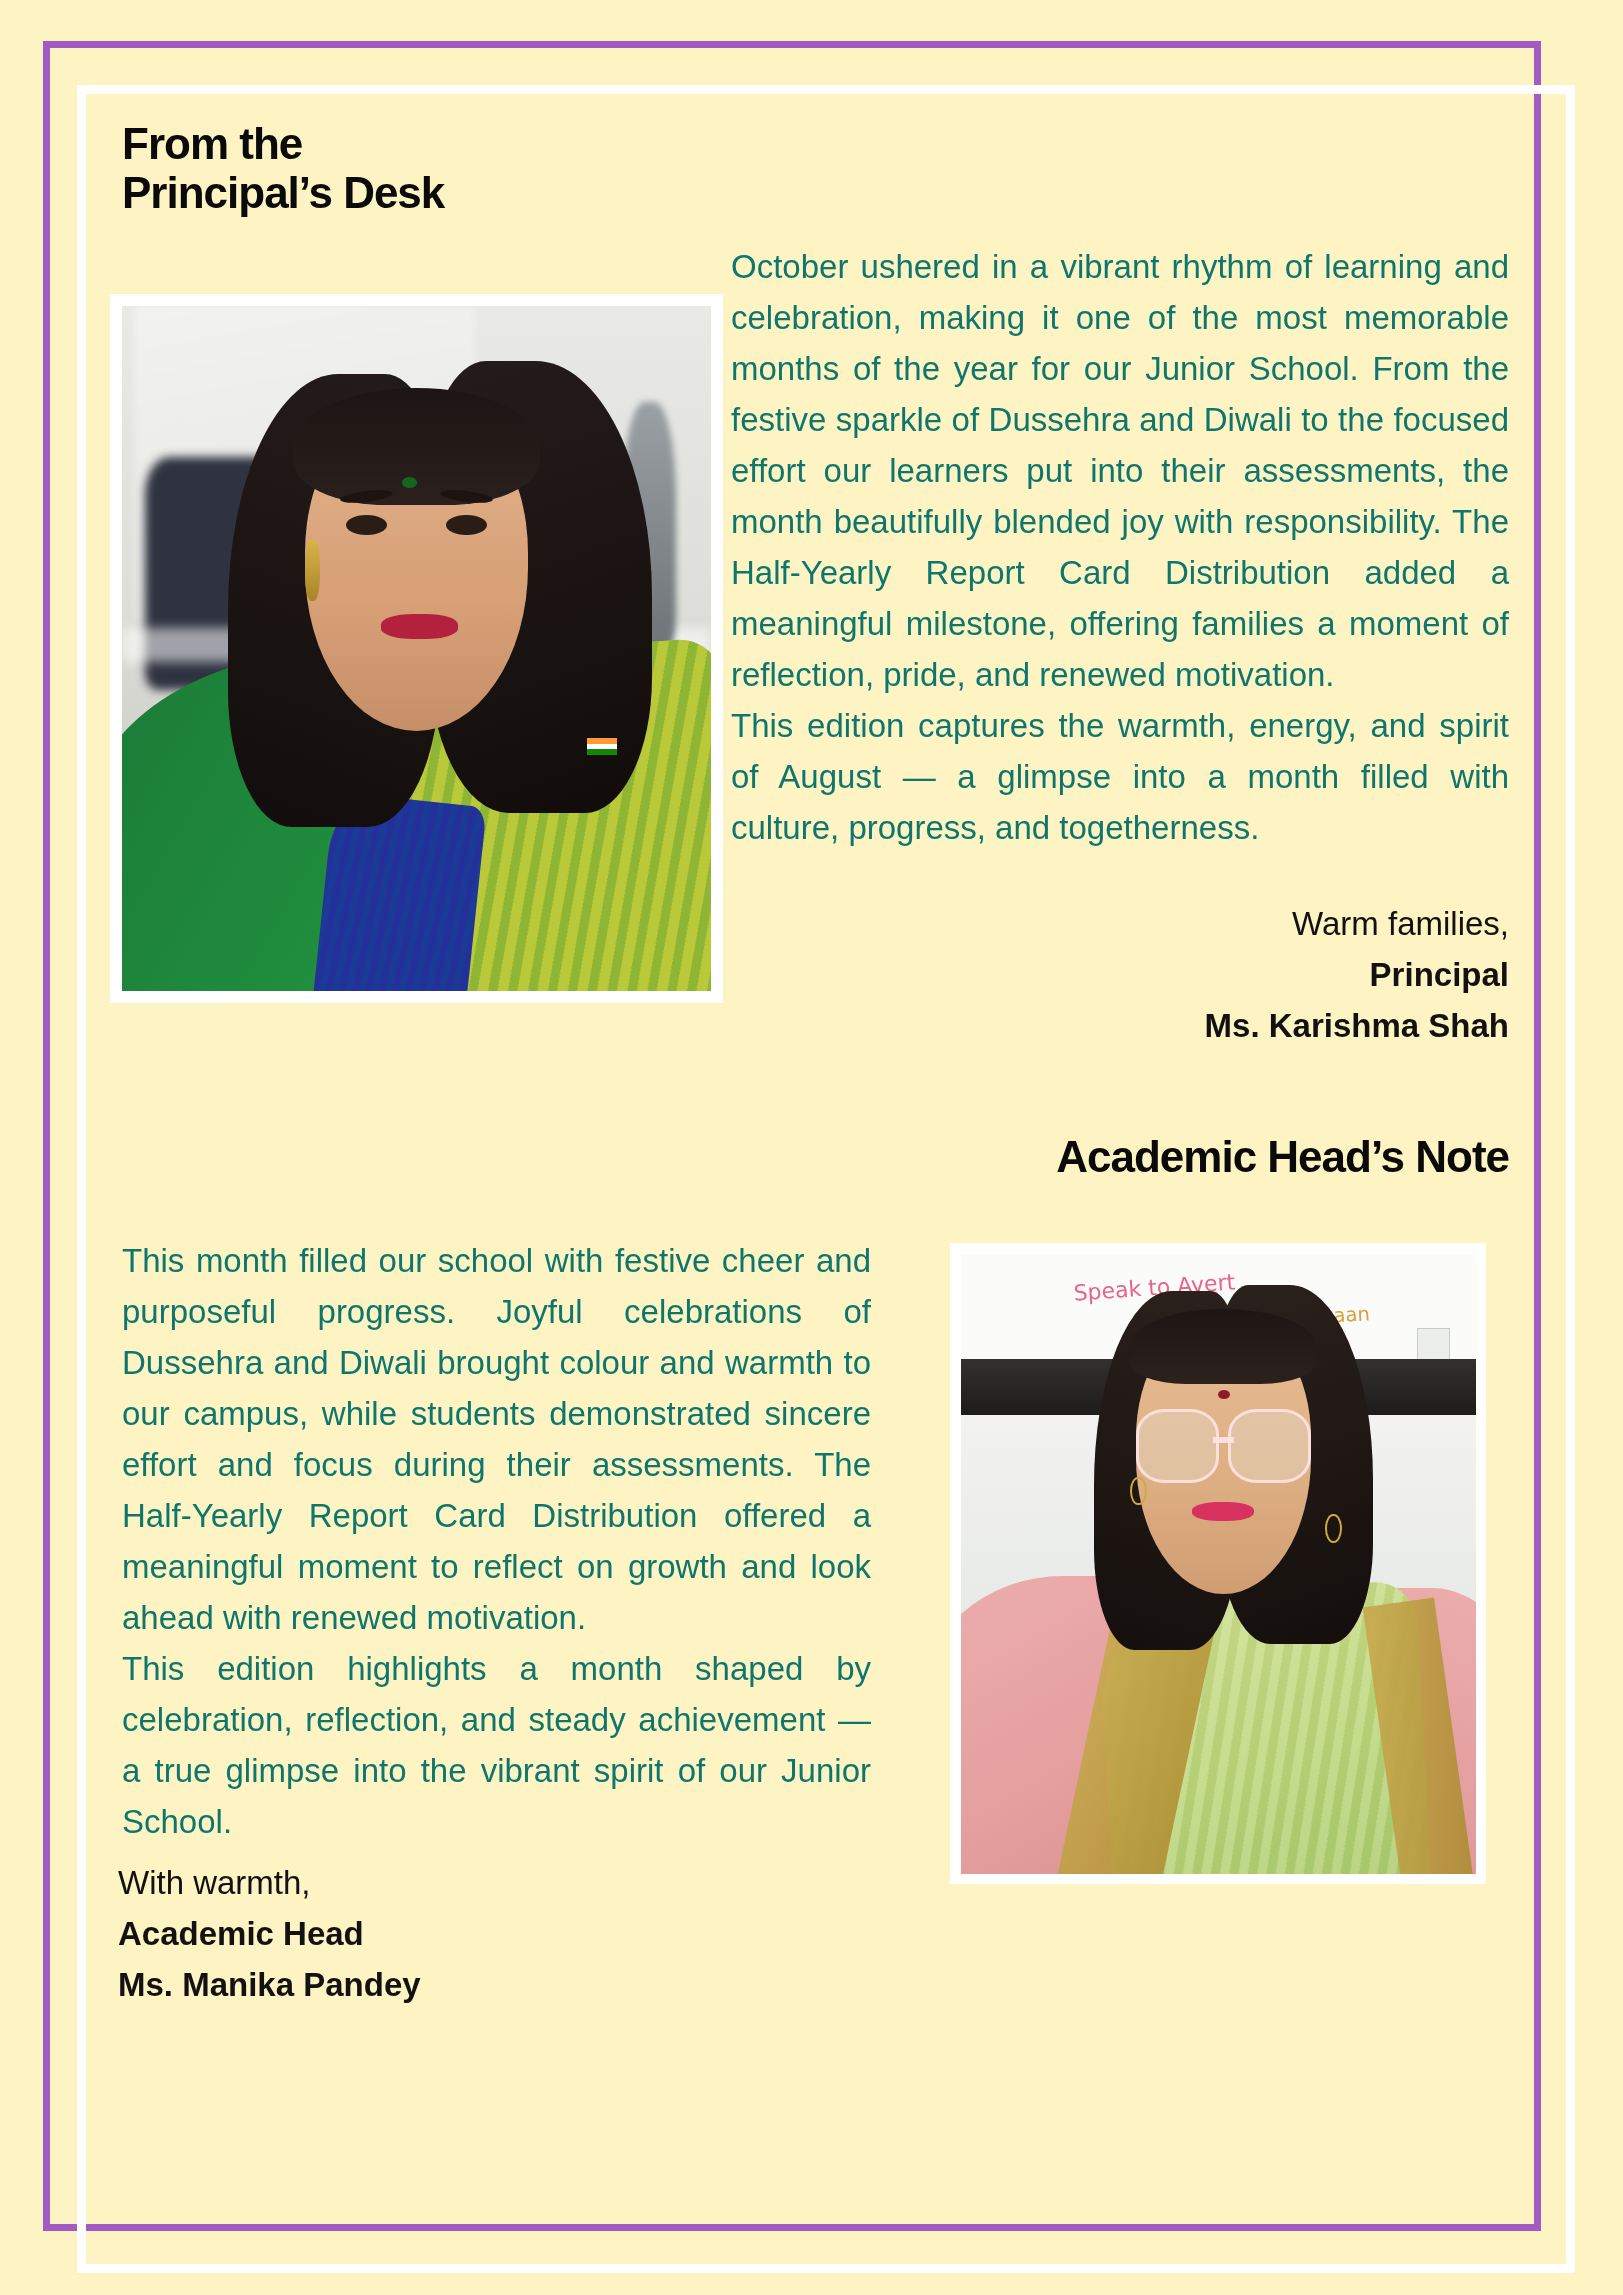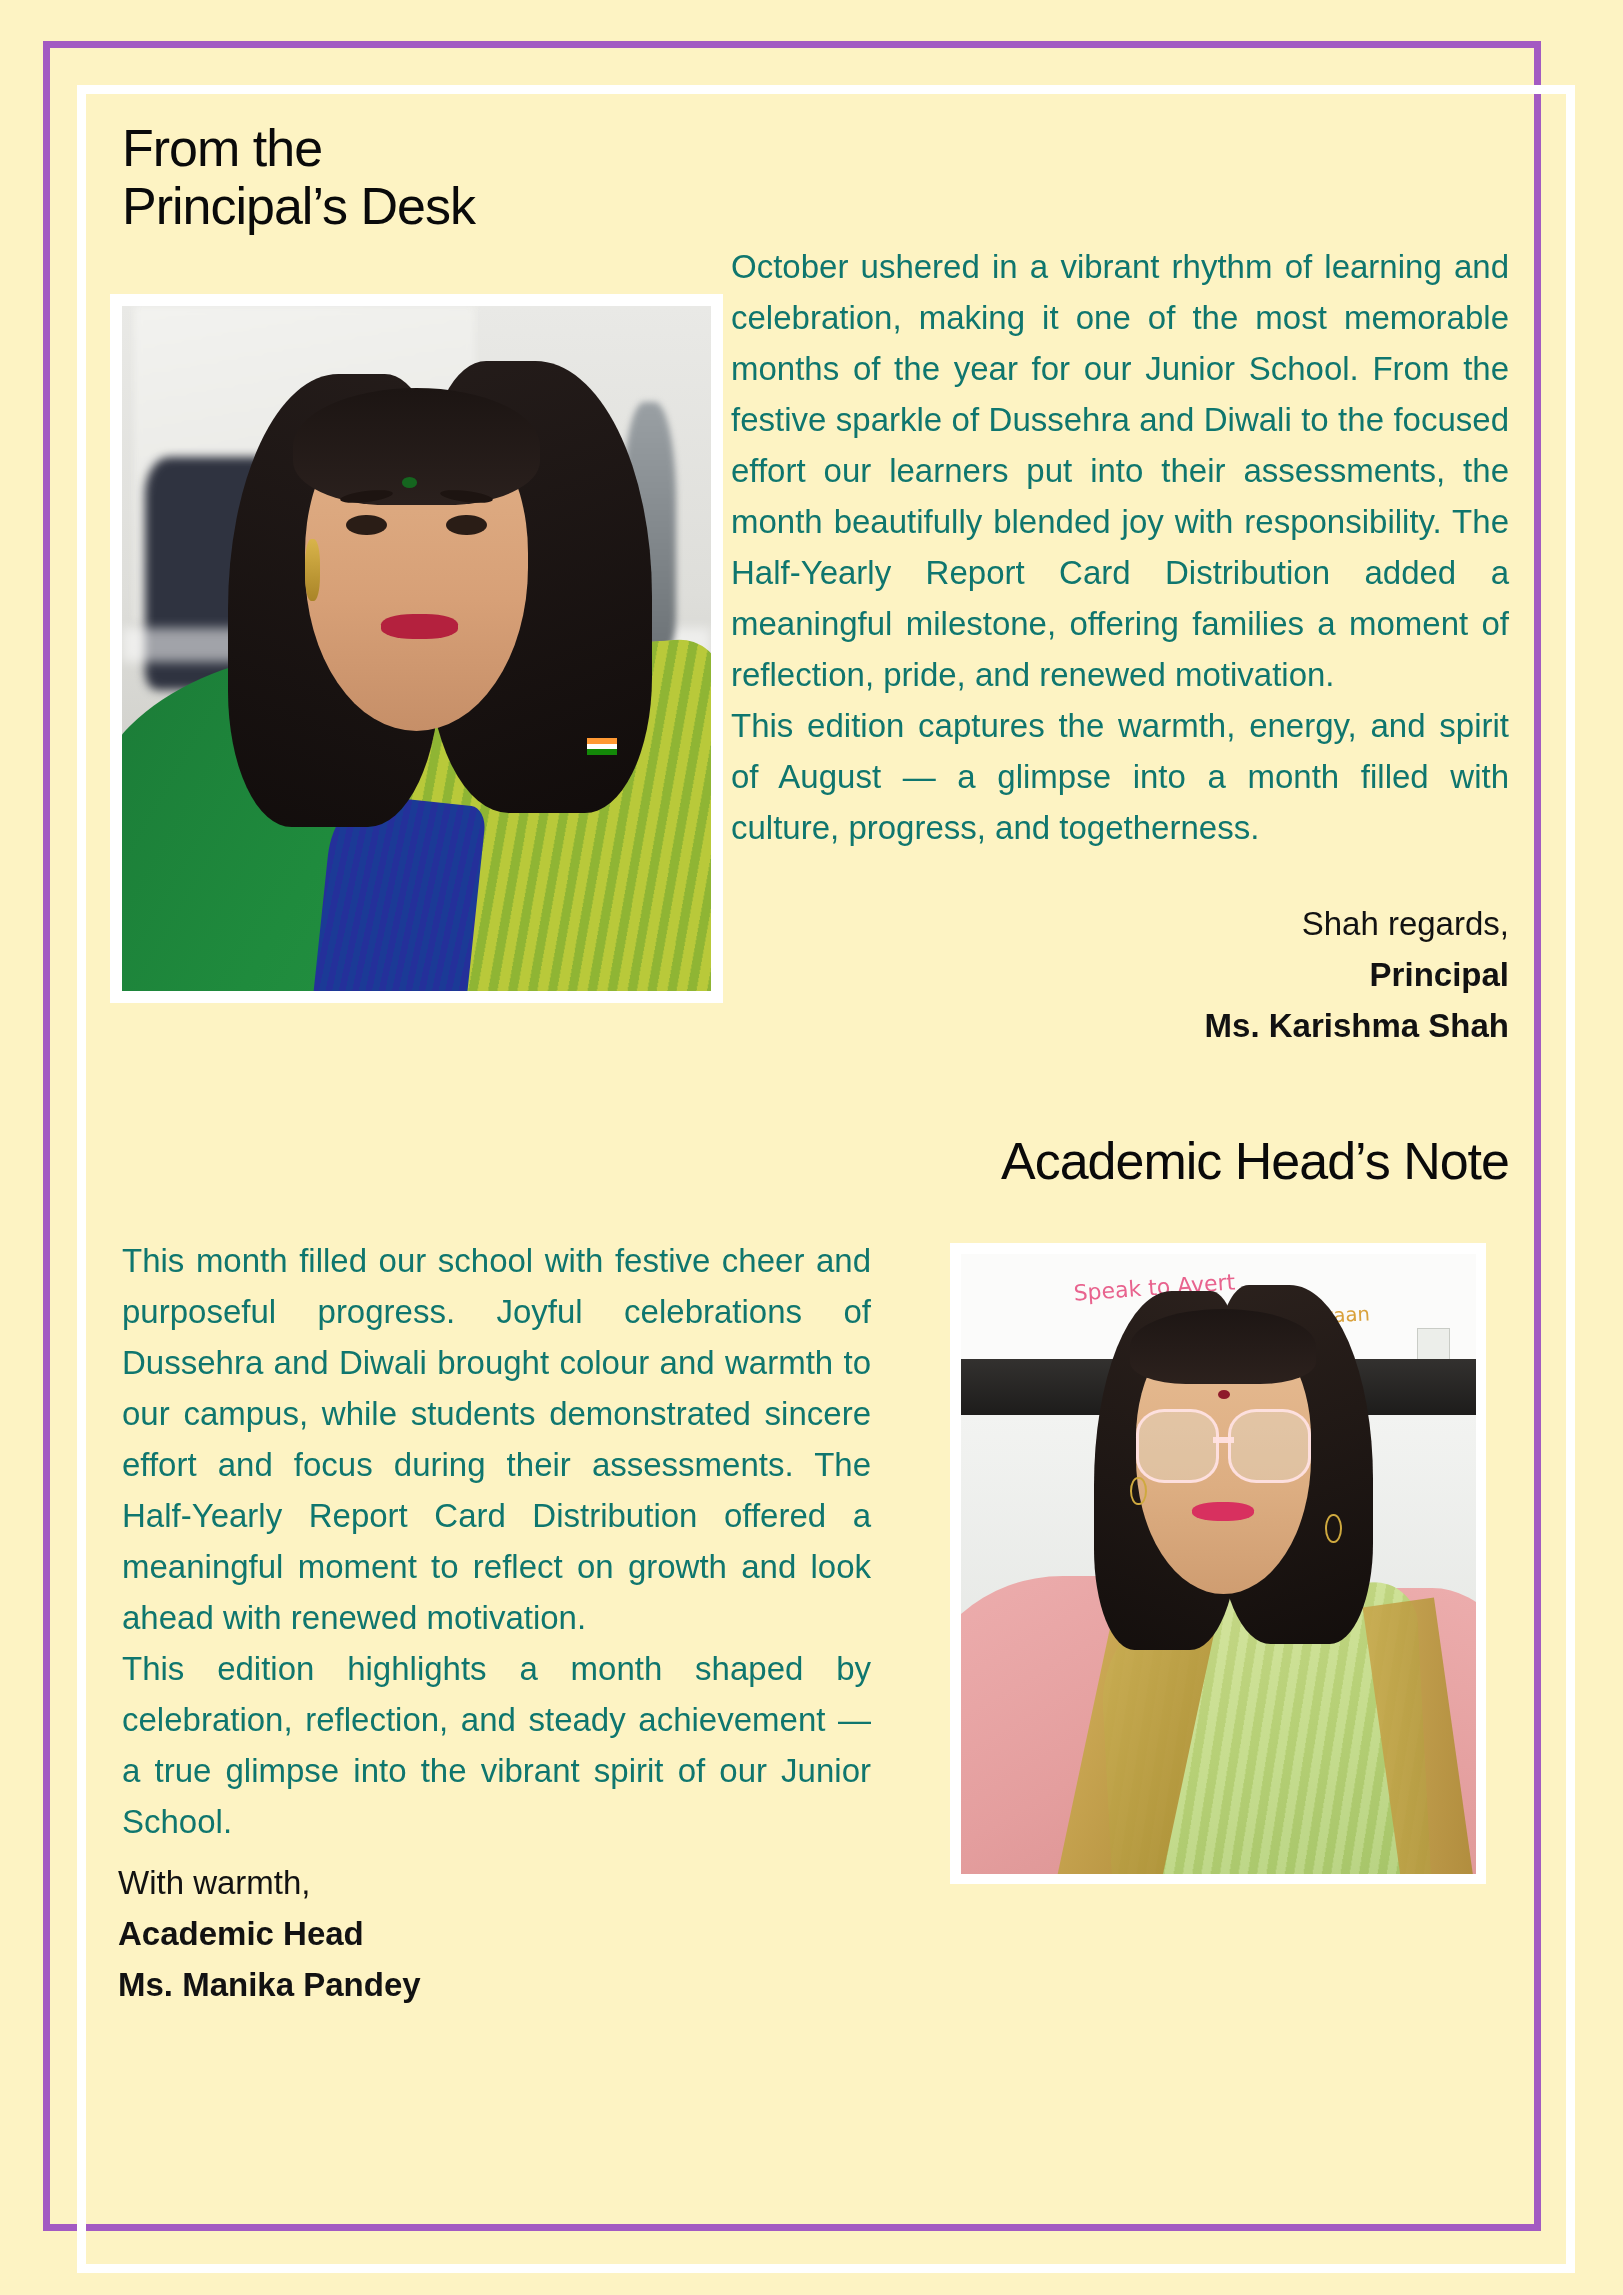--- a/index.html
+++ b/index.html
@@ -38,22 +38,22 @@
     width: 1498px;
     height: 2188px;
     border: 9.2px solid #ffffff;
     box-sizing: border-box;
     pointer-events: none;
   }
 
   
   .heading {
     font-family: "Liberation Sans", sans-serif;
-    font-weight: normal;
-    font-size: 52px;
+    font-weight: bold;
+    font-size: 44px;
     line-height: 1.12;
     letter-spacing: -1px;
     color: #0a0a0a;
     margin: 0;
     white-space: pre-line;
   }
 
   .body-text {
     font-family: "Liberation Sans", sans-serif;
     font-weight: 400;
@@ -392,21 +392,21 @@
       <div class="p1-flag"></div>
     </div>
   </div>
 
   <div class="body-text principal-text">
     <p>October ushered in a vibrant rhythm of learning and celebration, making it one of the most memorable months of the year for our Junior School. From the festive sparkle of Dussehra and Diwali to the focused effort our learners put into their assessments, the month beautifully blended joy with responsibility. The Half-Yearly Report Card Distribution added a meaningful milestone, offering families a moment of reflection, pride, and renewed motivation.</p>
     <p>This edition captures the warmth, energy, and spirit of August — a glimpse into a month filled with culture, progress, and togetherness.</p>
   </div>
 
   <div class="principal-sign">
-    <div class="sign-line">Shah regards,</div>
+    <div class="sign-line">Warm families,</div>
     <div class="sign-line bold">Principal</div>
     <div class="sign-line bold">Ms. Karishma Shah</div>
   </div>
 
   <h1 class="heading academic-heading">Academic Head’s  Note</h1>
 
   <div class="academic-photo-frame" title="Ms. Manika Pandey">
     <div class="photo">
       <div class="p2-bg"></div>
       <div class="p2-board"></div>

